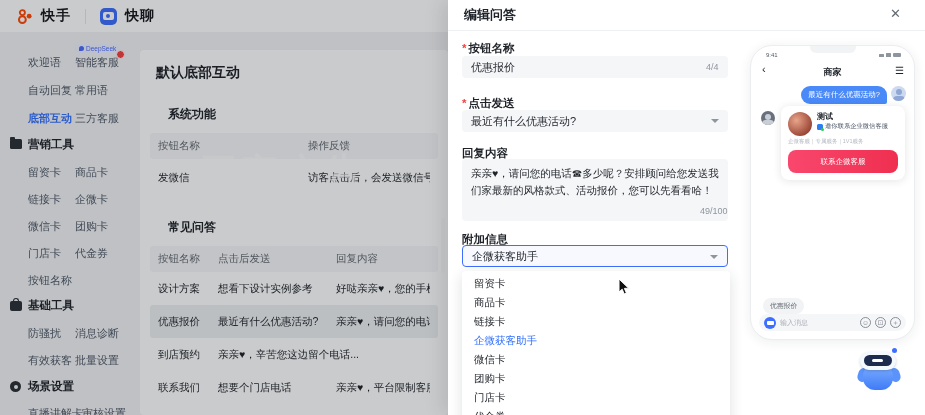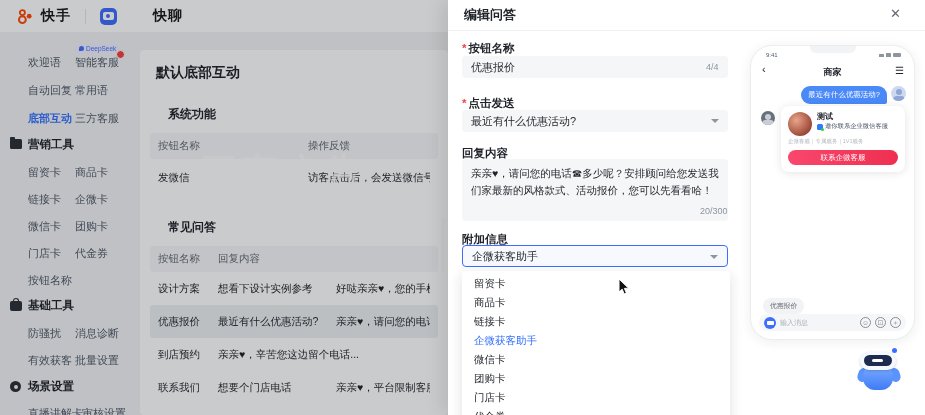--- a/index.html
+++ b/index.html
@@ -8,21 +8,21 @@
 
   
   .left-region{position:absolute;left:0;top:0;width:448px;height:415px;background:#f2f3f5;}
   .topbar{position:absolute;left:0;top:0;width:448px;height:32px;background:#fff;
           display:flex;align-items:center;padding-left:16px;box-sizing:border-box;gap:8px;}
   .ks-text{font-weight:bold;font-size:14px;color:#16181c;letter-spacing:1px;}
   .logo-divider{width:1px;height:15px;background:#e5e6eb;margin:0 6px;}
   .kl-icon{width:17px;height:17px;background:#3d6eff;border-radius:5px;position:relative;}
   .kl-icon i{position:absolute;left:3px;top:4px;width:11px;height:8px;background:#fff;border-radius:2px;display:block;}
   .kl-icon i:after{content:"";position:absolute;left:3px;top:2px;width:4px;height:4px;background:#3d6eff;border-radius:50%;}
-  .kl-text{font-weight:bold;font-size:14px;color:#16181c;letter-spacing:1px;margin-left:28px;}
+  .kl-text{font-weight:bold;font-size:14px;color:#16181c;letter-spacing:1px;}
 
   
   .side-item{position:absolute;font-size:11px;color:#4e5969;white-space:nowrap;cursor:default;}
   .side-item.c1{left:28px;} .side-item.c2{left:75px;}
   .side-item.active{color:#3370ff;font-weight:bold;}
   .group-title{position:absolute;left:28px;font-size:11.5px;font-weight:bold;color:#1f2329;white-space:nowrap;}
   .g-icon{position:absolute;left:10px;width:12px;height:10px;}
   .folder-ic{background:#2b2f36;border-radius:1.5px;}
   .folder-ic:before{content:"";position:absolute;left:0;top:-2px;width:5px;height:3px;background:#2b2f36;border-radius:1px 1px 0 0;}
   .bag-ic{background:#2b2f36;border-radius:2px;}
@@ -105,21 +105,21 @@
   .msg-card{position:absolute;left:30px;top:60px;width:124px;background:#fff;border-radius:8px;
             box-shadow:0 1px 8px rgba(31,35,41,.12);padding:6px 7px 7px 7px;box-sizing:border-box;}
   .mc-head{display:flex;gap:5px;}
   .mc-avatar{width:24px;height:24px;border-radius:50%;flex-shrink:0;
              background:radial-gradient(circle at 35% 35%,#e8a58a,#9e4a3a 70%,#5e2a22);}
   .mc-name{font-size:8px;font-weight:bold;color:#1f2329;line-height:1.3;}
   .mc-sub{font-size:6.3px;color:#4e5969;display:flex;align-items:center;gap:2px;line-height:1.4;white-space:nowrap;}
   .wecom-ic{width:6px;height:6px;border-radius:1.5px;background:#2e7cf6;position:relative;flex-shrink:0;}
   .wecom-ic:after{content:"";position:absolute;right:-1px;bottom:-1px;width:3px;height:3px;border-radius:50%;background:#34c759;}
   .mc-meta{font-size:5.5px;color:#b4b9c1;margin-top:2px;white-space:nowrap;}
-  .mc-btn{margin-top:5px;height:15px;border-radius:8px;background:linear-gradient(90deg,#f9476d,#ef2f50);
+  .mc-btn{margin-top:5px;height:23px;border-radius:8px;background:linear-gradient(90deg,#f9476d,#ef2f50);
           color:#fff;font-size:7.5px;display:flex;align-items:center;justify-content:center;cursor:pointer;}
   .quick-chip{position:absolute;left:12px;top:252px;background:#f2f3f5;color:#646a73;font-size:6.8px;
               padding:3px 7px;border-radius:9px;cursor:pointer;}
   .inputbar{position:absolute;left:8px;top:268px;width:147px;height:17px;background:#f5f6f8;border-radius:13px;
             display:flex;align-items:center;padding:0 5px;box-sizing:border-box;gap:4px;}
   .kb-ic{width:12px;height:12px;border-radius:50%;background:#3d6eff;position:relative;flex-shrink:0;}
   .kb-ic:before{content:"";position:absolute;left:2.5px;top:4px;width:7px;height:4.5px;background:#fff;border-radius:1px;}
   .ib-ph{font-size:7px;color:#a8adb5;flex:1;white-space:nowrap;overflow:hidden;}
   .ib-ic{width:11px;height:11px;border-radius:50%;border:1px solid #878d96;color:#878d96;font-size:7px;
          display:flex;align-items:center;justify-content:center;flex-shrink:0;box-sizing:border-box;line-height:1;cursor:pointer;}
@@ -203,20 +203,21 @@
       <div class="t-row sys sys-row">
         <span class="c-a">发微信</span>
         <span class="c-c">访客点击后，会发送微信号给您</span>
       </div>
 
       <div class="gap-block"></div>
 
       <div class="sec-title">常见问答</div>
       <div class="t-head">
         <span class="c-a">按钮名称</span>
+        <span class="c-b">点击后发送</span>
         <span class="c-c">回复内容</span>
       </div>
       <div class="t-row">
         <span class="c-a">设计方案</span>
         <span class="c-b">想看下设计实例参考</span>
         <span class="c-c">好哒亲亲♥，您的手机号☎是...</span>
       </div>
       <div class="t-row hl">
         <span class="c-a">优惠报价</span>
         <span class="c-b">最近有什么优惠活动?</span>
@@ -256,21 +257,21 @@
     <span class="cnt" style="left:258px;top:62px">4/4</span>
 
     <div class="fld-label" style="top:96px"><span class="req">*</span><span>点击发送</span></div>
     <div class="fld-select" style="top:110px">
       <span>最近有什么优惠活动?</span>
       <span class="caret"></span>
     </div>
 
     <div class="fld-label" style="top:146px"><span>回复内容</span></div>
     <textarea class="fld-textarea" style="top: 159px;">亲亲♥，请问您的电话☎多少呢？安排顾问给您发送我们家最新的风格款式、活动报价，您可以先看看哈！</textarea>
-    <span class="cnt" style="left:252px;top:206px">20/300</span>
+    <span class="cnt" style="left:252px;top:206px">49/100</span>
 
     <div class="fld-label" style="top:232px"><span>附加信息</span></div>
     <div class="fld-select focus" style="top:245px">
       <span>企微获客助手</span>
       <span class="caret"></span>
     </div>
 
     <div class="dropdown">
       <div class="dd-item">留资卡</div>
       <div class="dd-item">商品卡</div>

